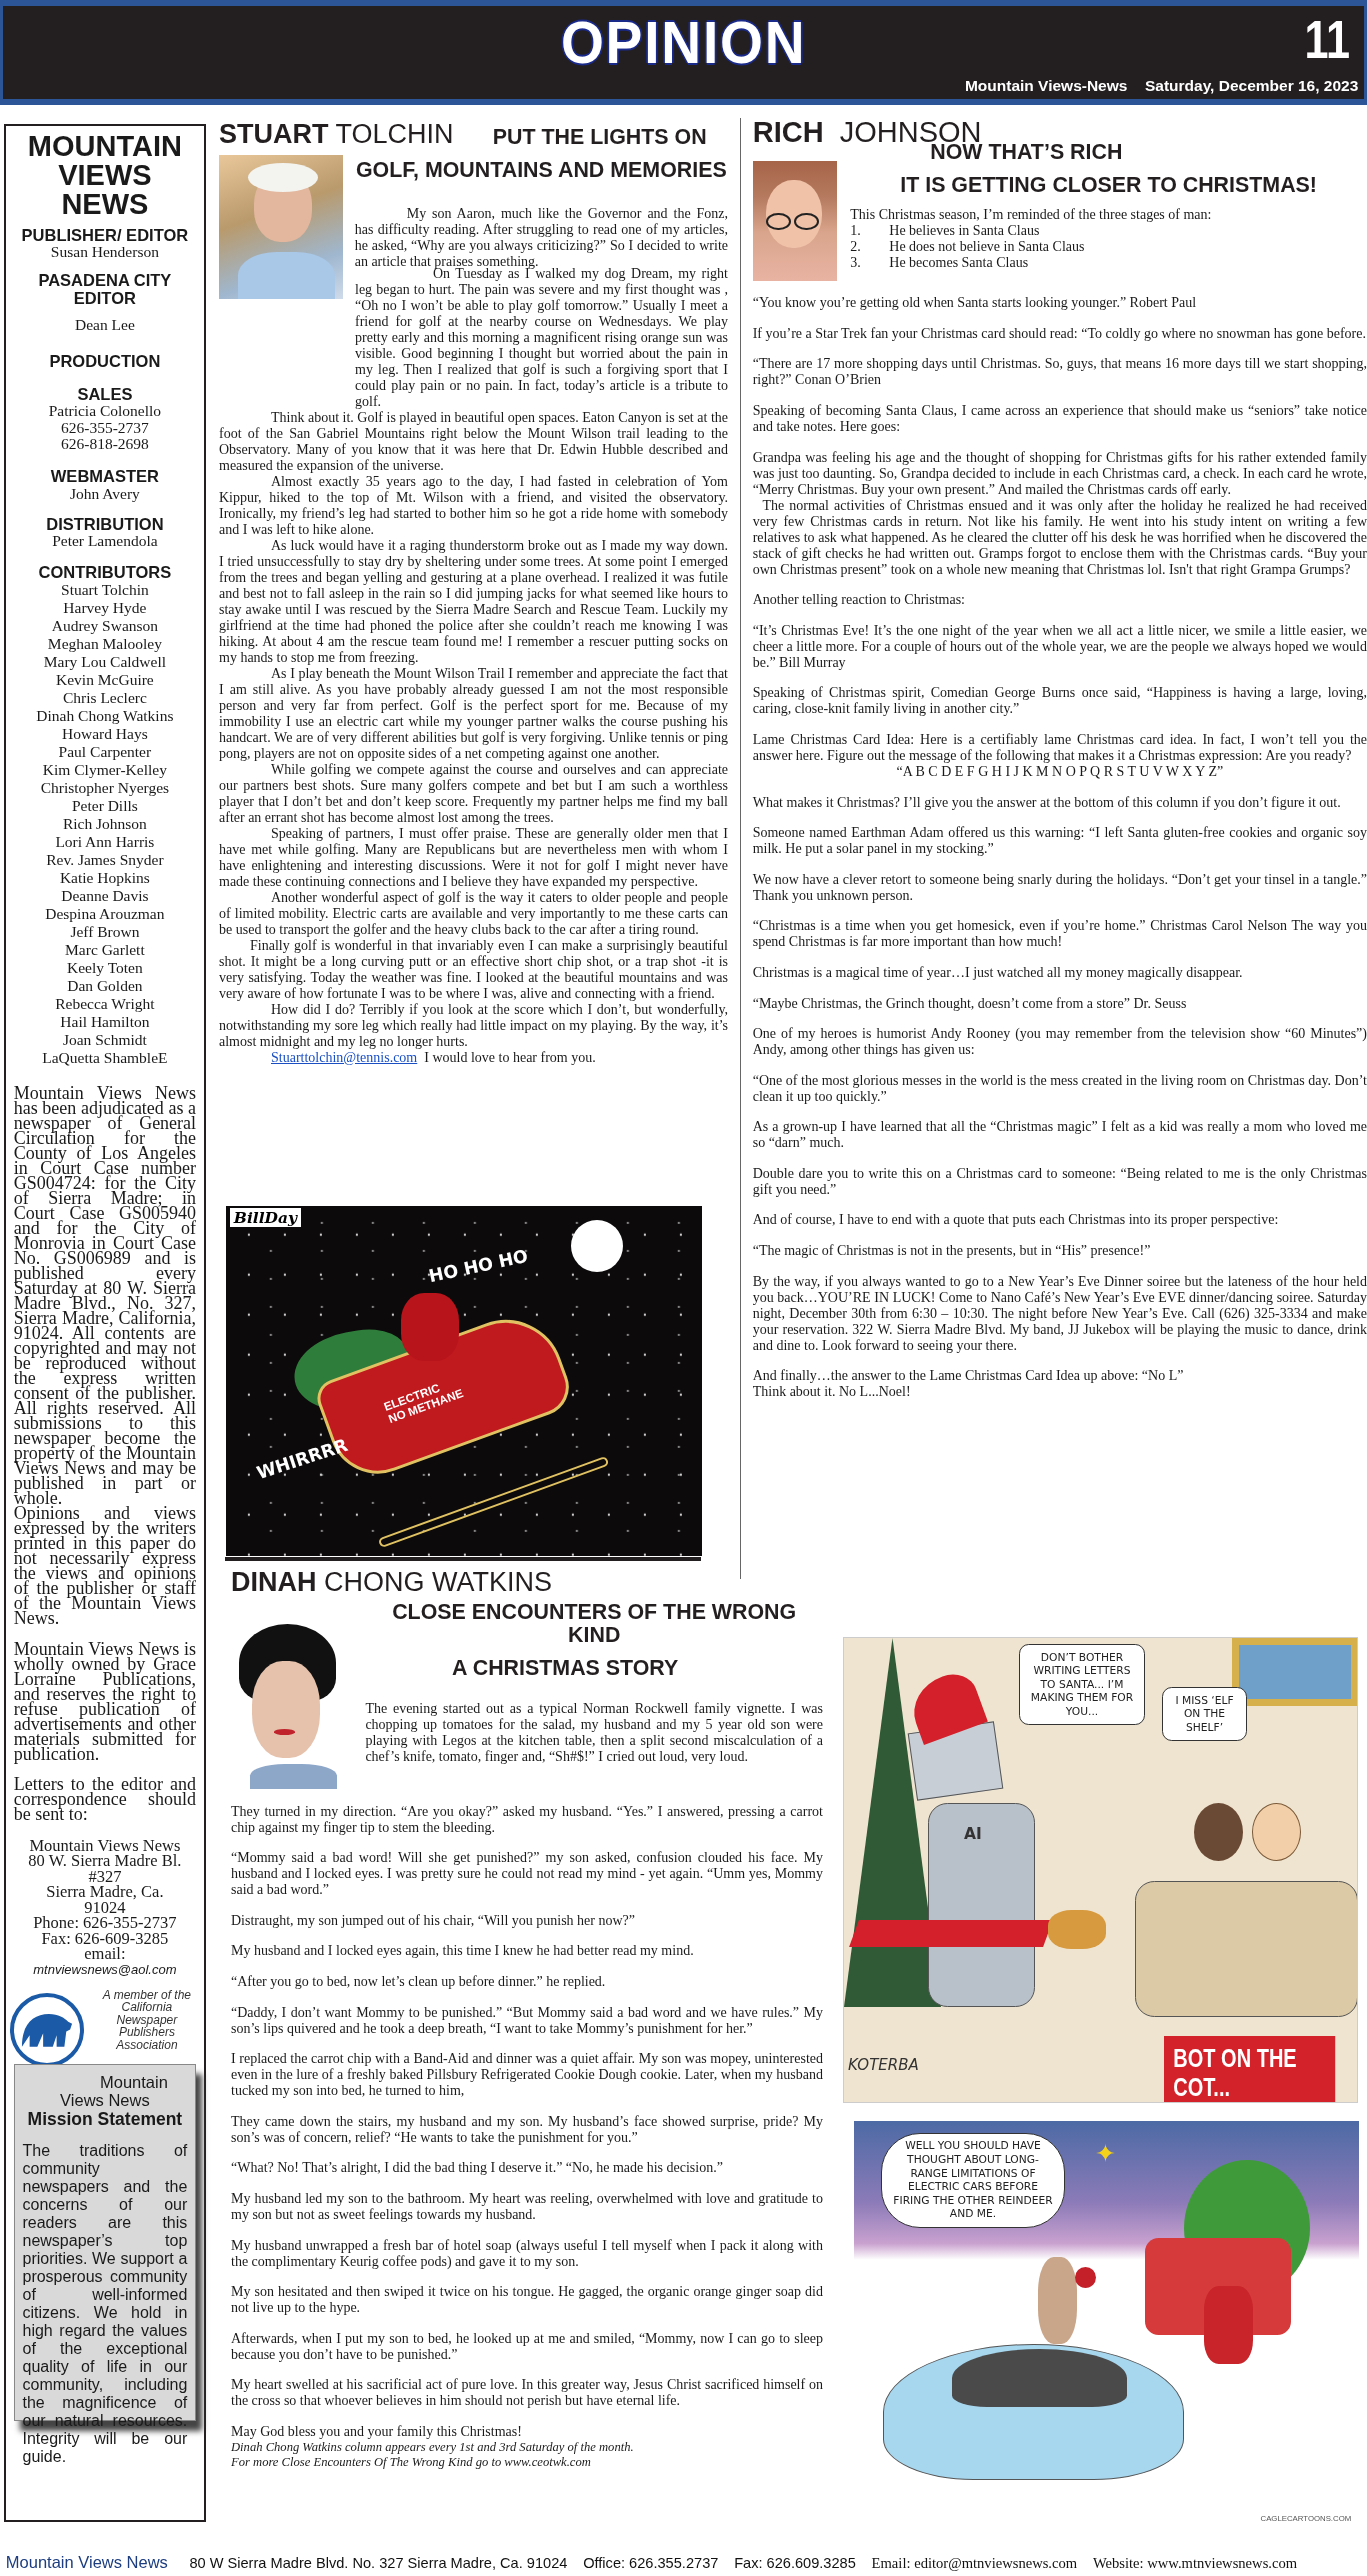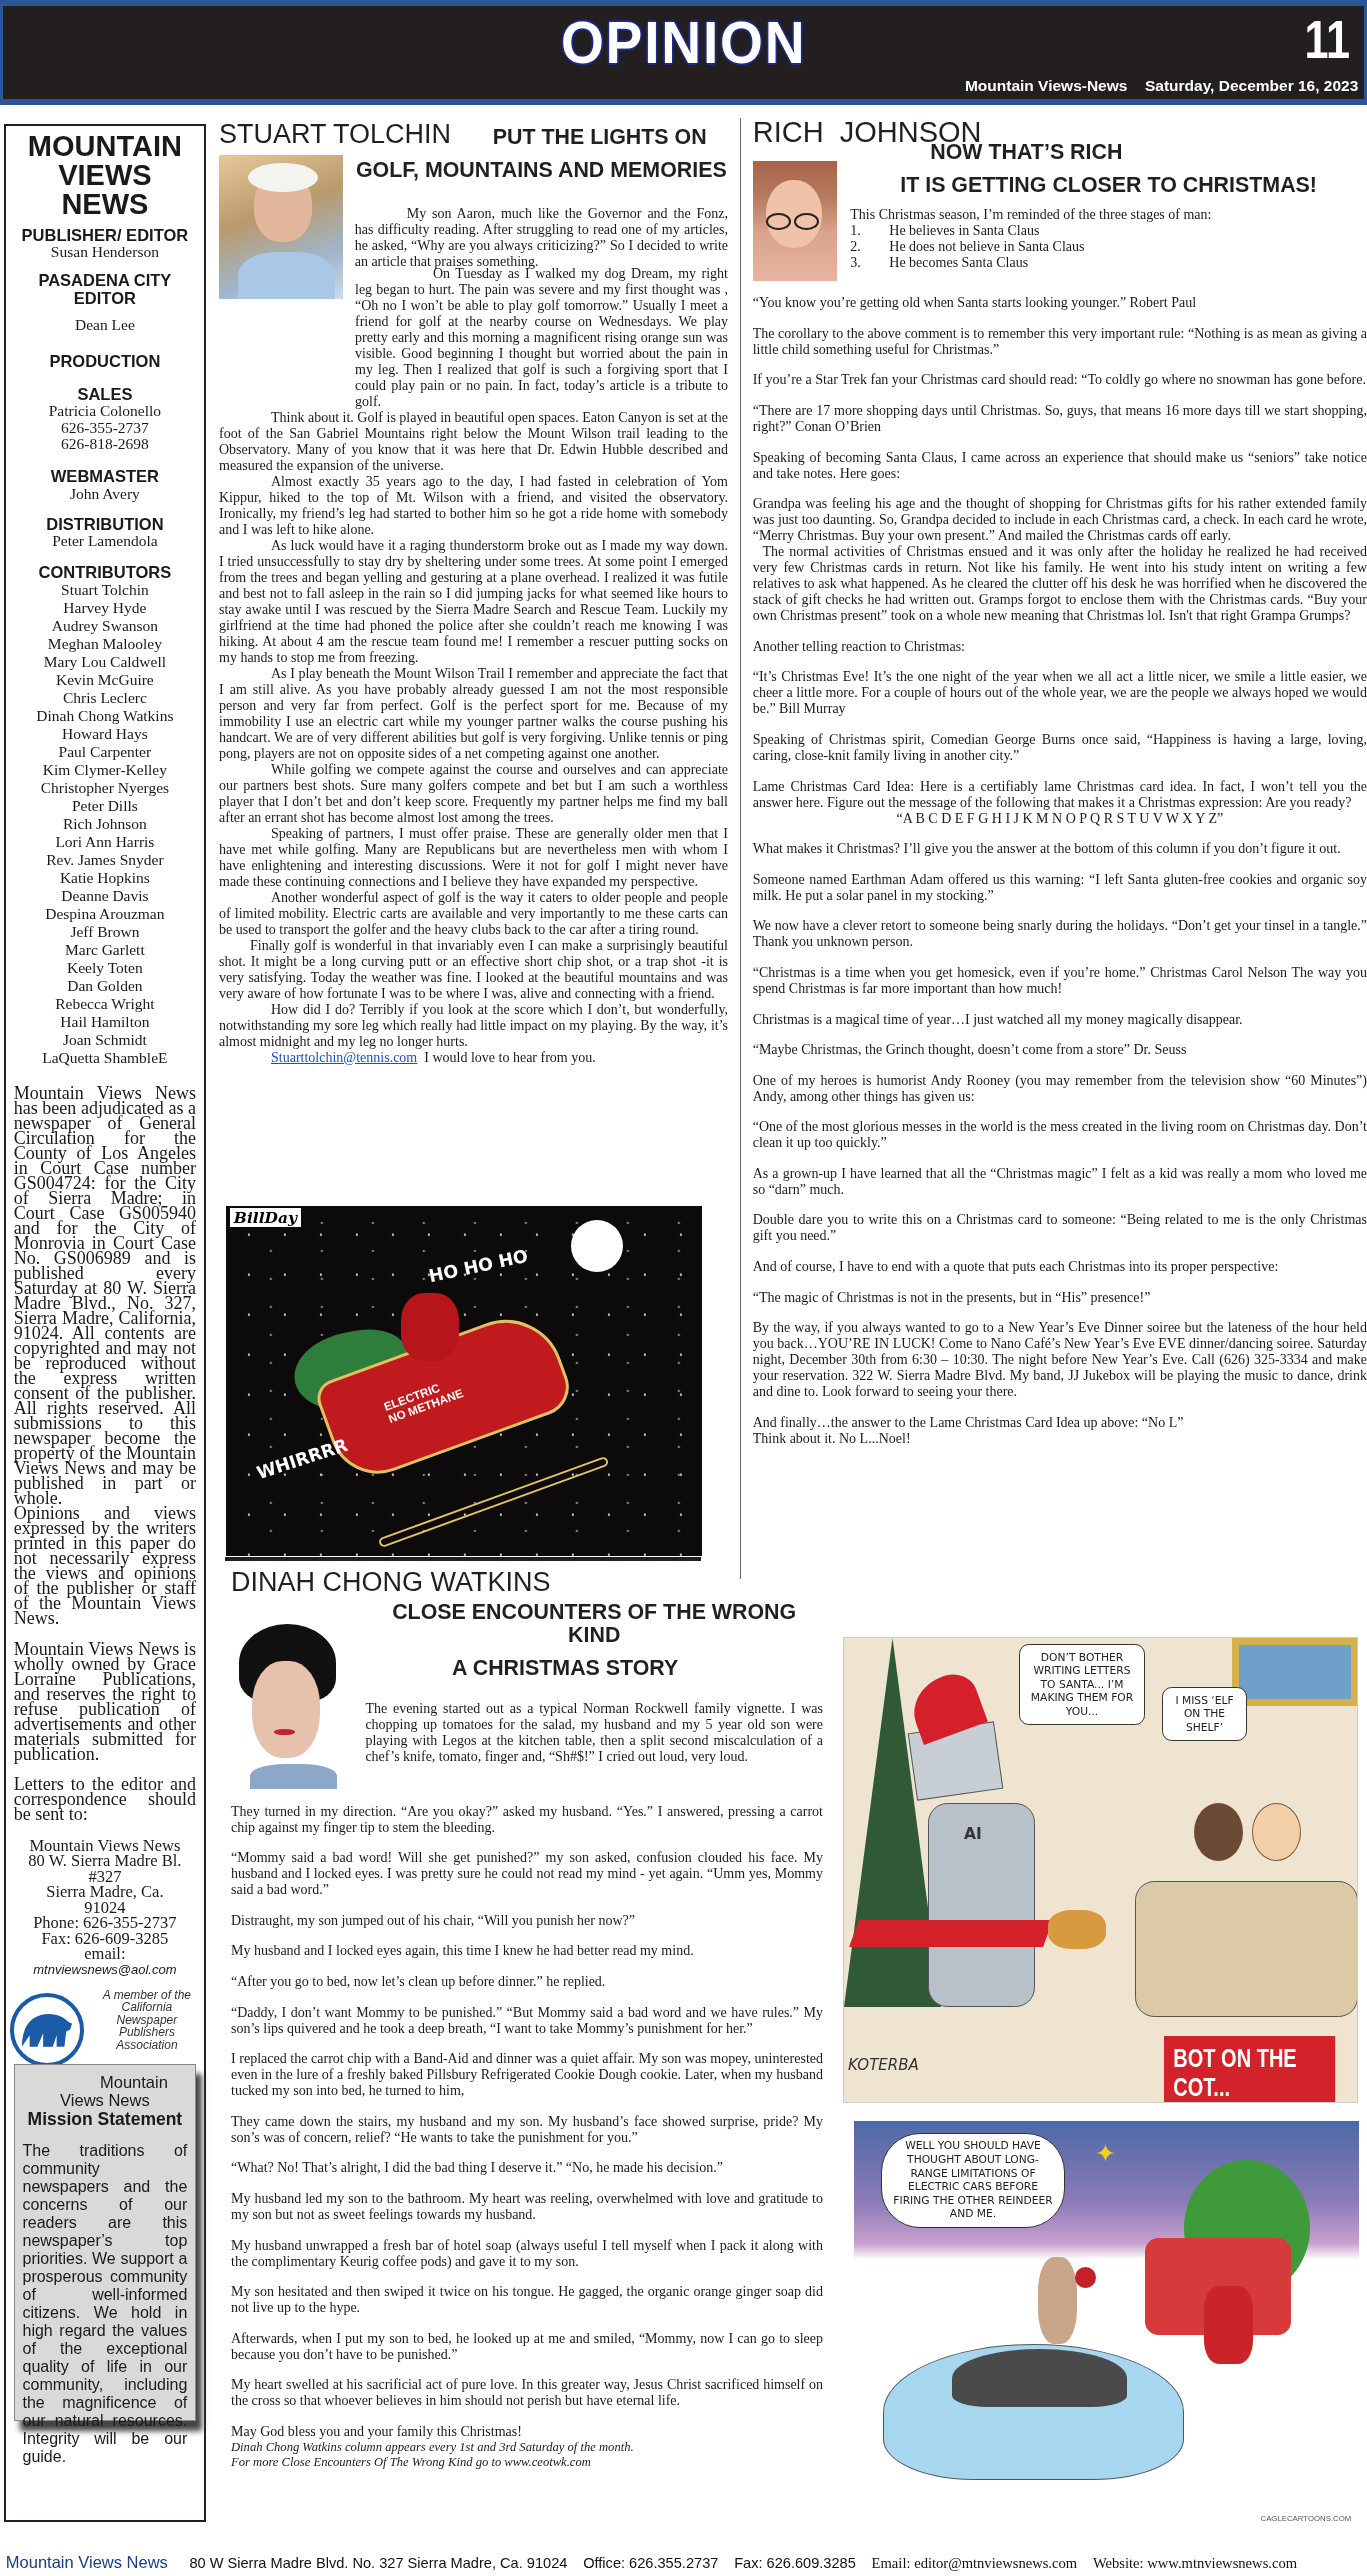--- a/index.html
+++ b/index.html
@@ -31,21 +31,21 @@
   .mission { position: relative; margin: -7.8px 0 0 0; background: #d9d9d9; border: 1px solid #888; padding: 7.8px 7.8px 29px 7.8px; box-shadow: 5.8px 9.7px 5.8px #444; height: 357px; }
   .mission-title { font-family: "Liberation Sans", sans-serif; font-size: 16.5px; line-height: 18.4px; }
   .mission-title b { display: block; font-size: 17.5px; }
   .mission-body { font-family: "Liberation Sans", sans-serif; text-align: justify; font-size: 16px; line-height: 18px; margin-top: 13.6px; }
 
   
   .tolchin { position: absolute; left: 219px; top: 118px; width: 509px; }
   .johnson { position: absolute; left: 740px; top: 118px; width: 627px; border-left: 1.9px solid #666; padding-left: 11.7px; height: 1461px; }
   .watkins { position: absolute; left: 231px; top: 1568px; width: 592px; }
   .byline { font-family: "Liberation Sans", sans-serif; font-size: 27px; line-height: 29px; color: #231f20; }
-  .byline b { font-weight: normal; }
+  .byline b { font-weight: bold; }
   .byline .light { font-weight: normal; }
   .headline { font-family: "Liberation Sans", sans-serif; font-weight: bold; font-size: 21.4px; line-height: 23px; text-align: center; color: #231f20; }
   .article { font-size: 14px; line-height: 16px; text-align: justify; }
   .article .indent { text-indent: 52px; }
   .article p.sp { margin-top: 14.6px; }
   .photo { background: #ccc; overflow: hidden; position: relative; }
   .link { color: #1a4fc4; text-decoration: underline; }
 
   .cartoon { position: absolute; overflow: hidden; }
   .cartoon-caption-box { position: absolute; background: #d4222a; color: #fff; font-family: "Liberation Sans", sans-serif; font-weight: bold; font-size: 25px; padding: 7.8px 11.7px; transform: scaleX(0.8); transform-origin: left; }
@@ -231,21 +231,20 @@
           </div>
         <div style="display:flex">
             <span style="width:39px">3.</span>
             <span>He becomes Santa Claus</span>
           </div>
       </div>
     </div>
   </div>
   <div class="article" style="margin-top:7.8px">
     <p class="sp">“You know you’re getting old when Santa starts looking younger.” Robert Paul</p>
-    <p class="sp">The corollary to the above comment is to remember this very important rule: “Nothing is as mean as giving a little child something useful for Christmas.”</p>
     <p class="sp">If you’re a Star Trek fan your Christmas card should read: “To coldly go where no snowman has gone before.</p>
     <p class="sp">“There are 17 more shopping days until Christmas. So, guys, that means 16 more days till we start shopping, right?”  Conan O’Brien</p>
     <p class="sp">Speaking of becoming Santa Claus, I came across an experience that should make us “seniors” take notice and take notes. Here goes:</p>
     <p class="sp">Grandpa was feeling his age and the thought of shopping for Christmas gifts for his rather extended family was just too daunting. So, Grandpa decided to include in each Christmas card, a check. In each card he wrote, “Merry Christmas. Buy your own present.” And mailed the Christmas cards off early.</p>
     <p style="text-indent:9.7px">The normal activities of Christmas ensued and it was only after the holiday he realized he had received very few Christmas cards in return. Not like his family. He went into his study intent on writing a few relatives to ask what happened. As he cleared the clutter off his desk he was horrified when he discovered the stack of gift checks he had written out. Gramps forgot to enclose them with the Christmas cards. “Buy your own Christmas present” took on a whole new meaning that Christmas lol. Isn't that right Grampa Grumps?</p>
     <p class="sp">Another telling reaction to Christmas:</p>
     <p class="sp">“It’s Christmas Eve! It’s the one night of the year when we all act a little nicer, we smile a little easier, we cheer a little more. For a couple of hours out of the whole year, we are the people we always hoped we would be.”  Bill Murray</p>
     <p class="sp">Speaking of Christmas spirit, Comedian George Burns once said, “Happiness is having a large, loving, caring, close-knit family living in another city.”</p>
     <p class="sp">Lame Christmas Card Idea: Here is a certifiably lame Christmas card idea. In fact, I won’t tell you the answer here. Figure out the message of the following that makes it a Christmas expression: Are you ready?</p>
     <p style="text-align:center">“A B C D E F G H I J K M N O P Q R S T U V W X Y Z”</p>

